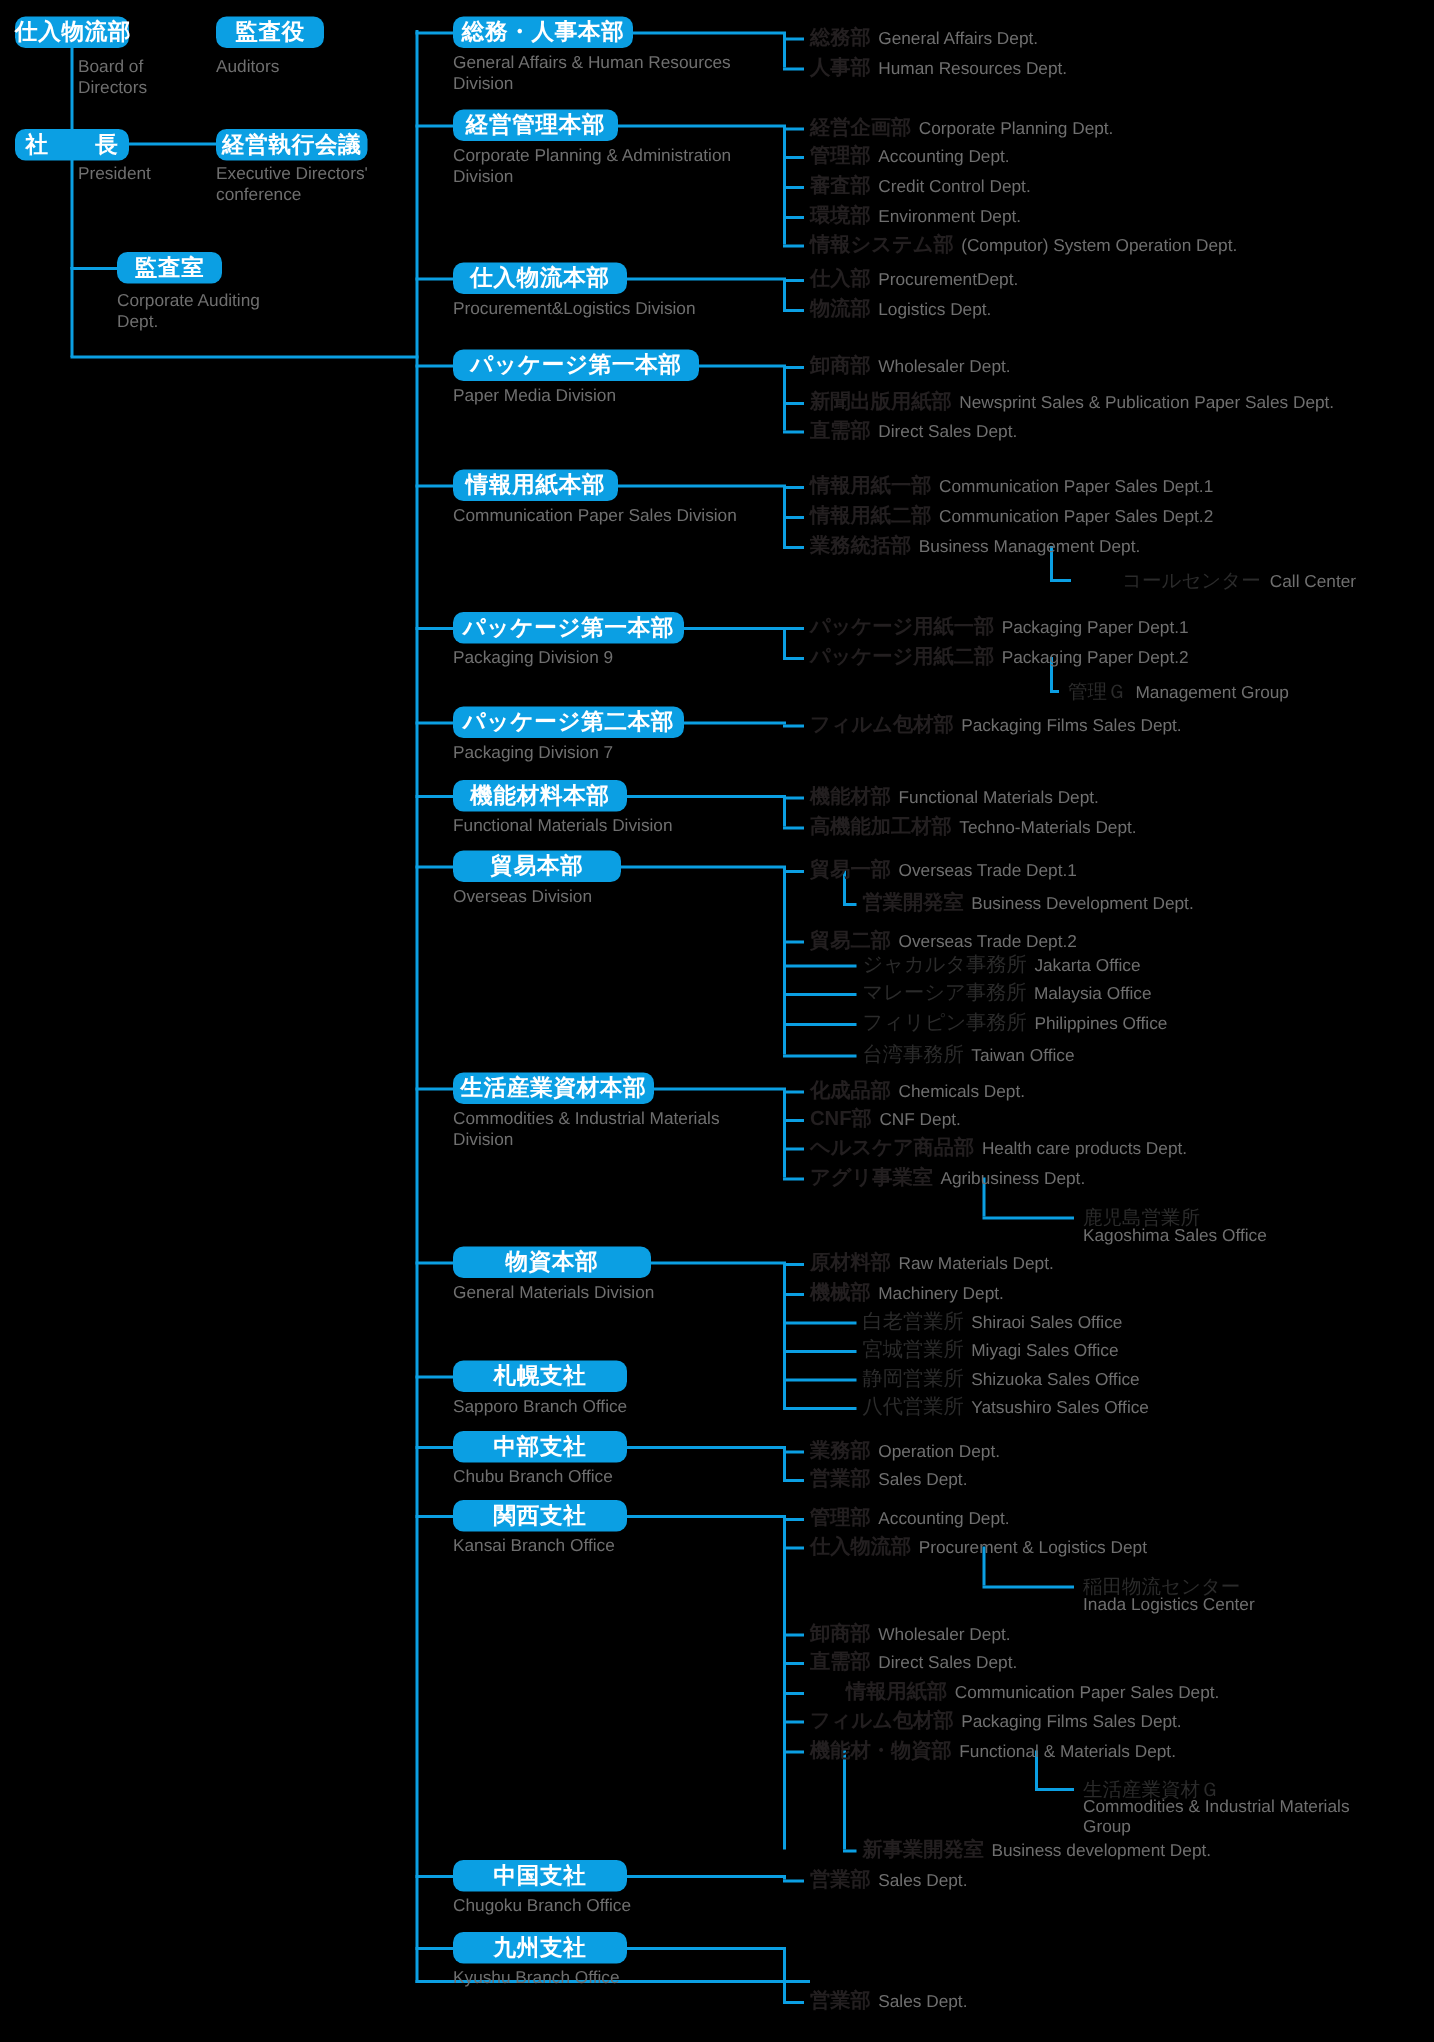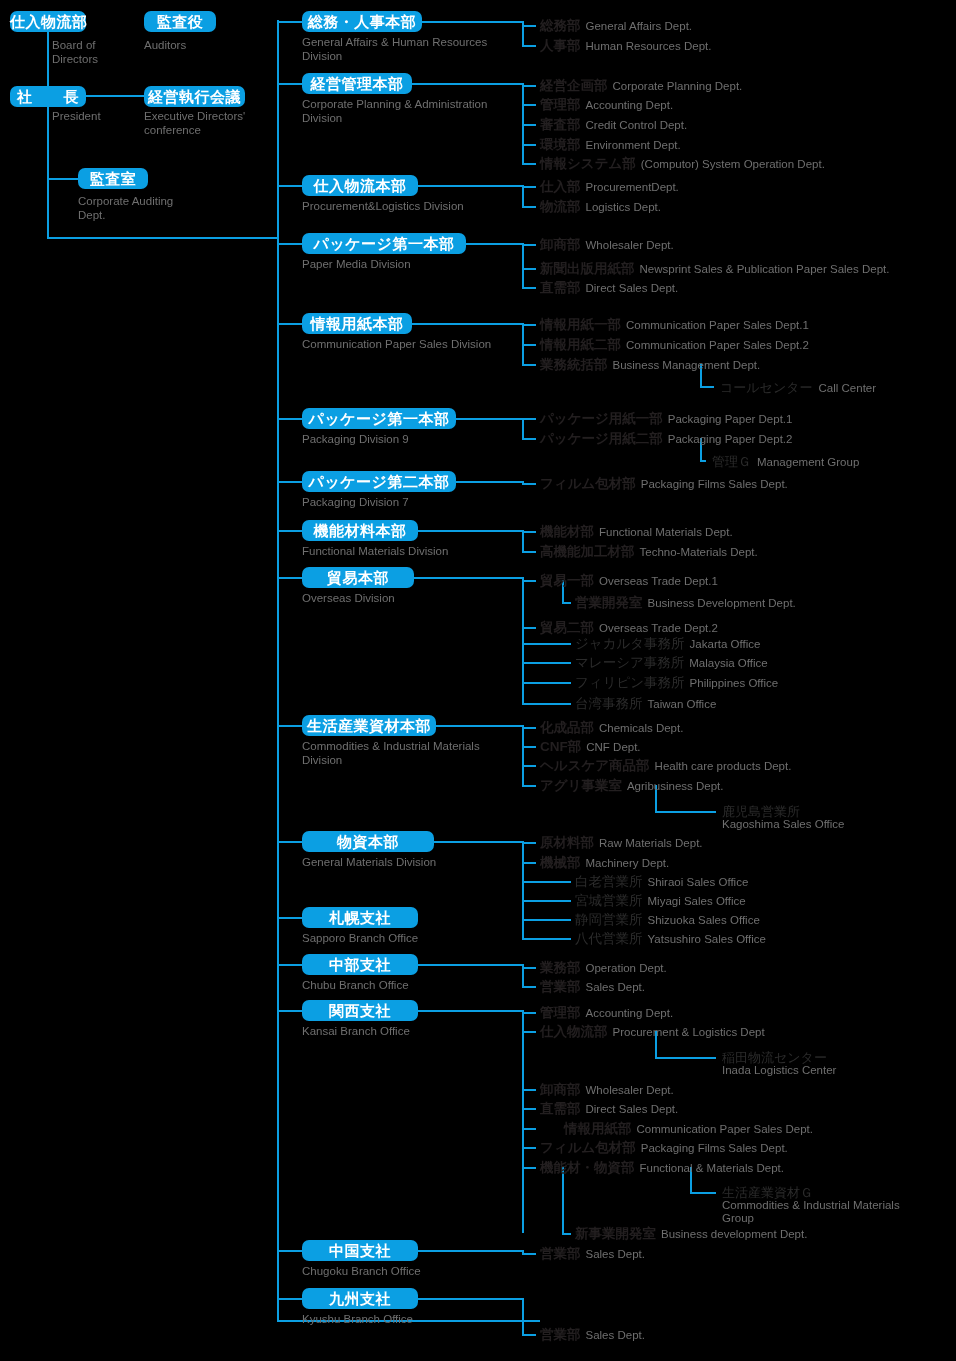--- a/index.html
+++ b/index.html
@@ -152,21 +152,21 @@
       <div class="ln h" style="left:412px;top:323px;width:110px;"></div>
       <div class="ln v" style="left:522px;top:323px;height:41px;"></div>
       <div class="ln h" style="left:522px;top:324px;width:14px;"></div>
       <div class="dept" style="left:540px;top:317px;"><span class="jp">情報用紙一部</span><span class="eg">Communication Paper Sales Dept.1</span></div>
       <div class="ln h" style="left:522px;top:344px;width:14px;"></div>
       <div class="dept" style="left:540px;top:337px;"><span class="jp">情報用紙二部</span><span class="eg">Communication Paper Sales Dept.2</span></div>
       <div class="ln h" style="left:522px;top:364px;width:14px;"></div>
       <div class="dept" style="left:540px;top:357px;"><span class="jp">業務統括部</span><span class="eg">Business Management Dept.</span></div>
       <div class="ln v" style="left:700px;top:364px;height:22px;"></div>
       <div class="ln h" style="left:700px;top:386px;width:14px;"></div>
-      <div class="sub2" style="left:720px;top:380px;text-decoration:underline;"><span class="jp">コールセンター</span><span class="eg" style="margin-left: 6px;">Call Center</span></div>
+      <div class="sub2" style="left:748px;top:380px;text-decoration:underline;"><span class="jp">コールセンター</span><span class="eg" style="margin-left: 6px;">Call Center</span></div>
       <div class="box" style="left:302px;top:408px;width:154px;">パッケージ第一本部</div>
       <div class="en" style="left:302px;top:433px;width:250px;">Packaging Division 9</div>
       <div class="ln h" style="left:277px;top:418px;width:25px;"></div>
       <div class="ln h" style="left:456px;top:418px;width:66px;"></div>
       <div class="ln v" style="left:522px;top:418px;height:20px;"></div>
       <div class="ln h" style="left:522px;top:418px;width:14px;"></div>
       <div class="dept" style="left:540px;top:411px;"><span class="jp">パッケージ用紙一部</span><span class="eg">Packaging Paper Dept.1</span></div>
       <div class="ln h" style="left:522px;top:438px;width:14px;"></div>
       <div class="dept" style="left:540px;top:431px;"><span class="jp">パッケージ用紙二部</span><span class="eg">Packaging Paper Dept.2</span></div>
       <div class="ln v" style="left:700px;top:438px;height:22px;"></div>

